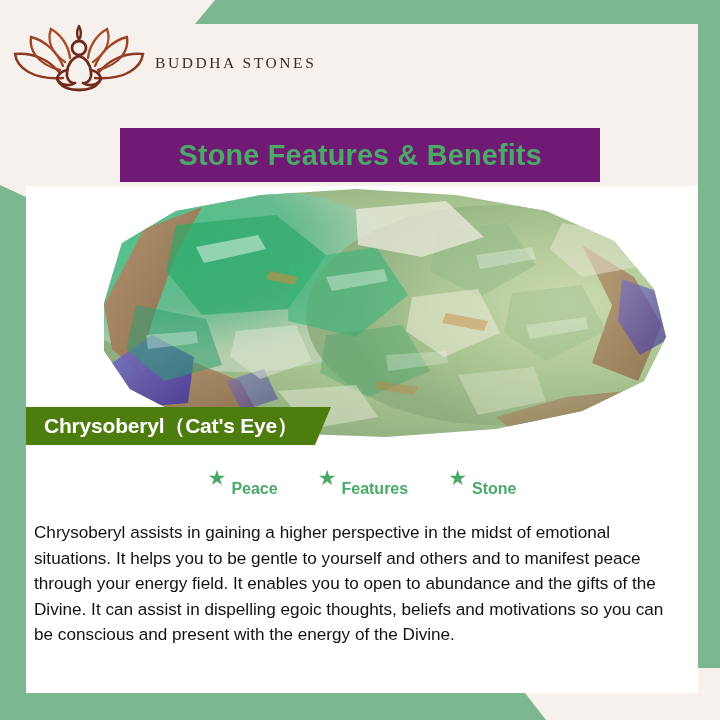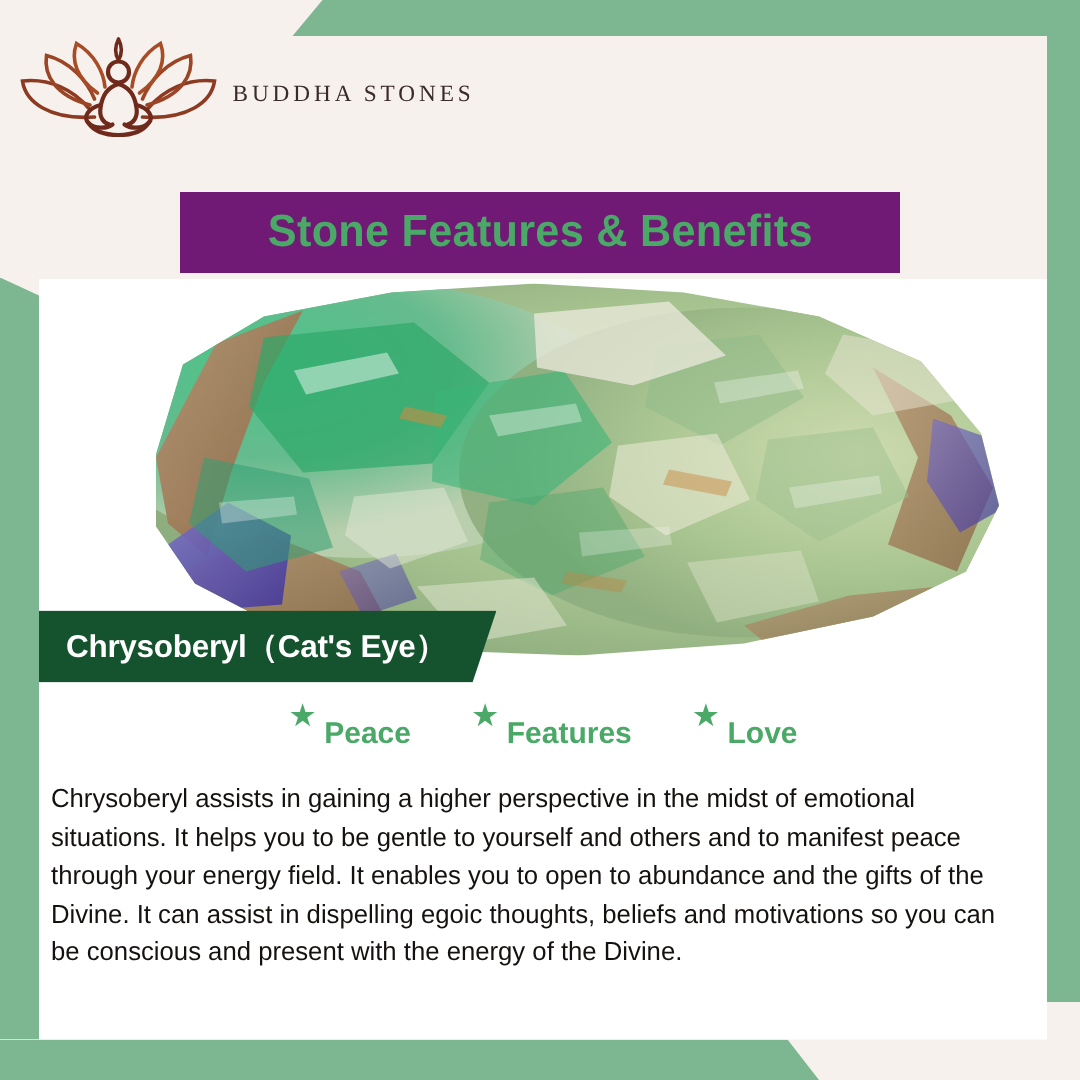--- a/index.html
+++ b/index.html
@@ -75,42 +75,42 @@
 
   
   .photo{
     position:absolute;left:0;top:0;width:672px;height:258px;
     background:#ffffff;overflow:hidden;
   }
   .photo svg{display:block;width:672px;height:258px;}
 
   
   .name-banner{
-    position:absolute;left:0;top:222px;width:305px;height:48px;
-    background:#14532d;z-index:5;
+    position:absolute;left:0;top:222px;width:305px;height:38px;
+    background:#4d7c0f;z-index:5;
     -webkit-clip-path:polygon(0 0,100% 0,calc(100% - 16px) 100%,0 100%);
     clip-path:polygon(0 0,100% 0,calc(100% - 16px) 100%,0 100%);
     display:flex;align-items:center;
   }
   .name-text{
     color:#ffffff;font-weight:700;font-size:21px;
     font-family:"Liberation Sans",sans-serif;
     padding-left:18px;white-space:nowrap;letter-spacing:-.2px;
   }
 
   
   .benefits{
     position:absolute;left:0;top:272px;width:672px;height:40px;
     display:flex;align-items:center;justify-content:center;gap:40px;
   }
   .benefit{display:flex;align-items:center;gap:5px;}
   .benefit .star{color:#4ba968;font-size:21px;line-height:1;}
   .benefit .blabel{
     font-family:"Liberation Sans Narrow","Liberation Sans",sans-serif;
-    font-weight:700;font-size:20px;color:#4ba968;white-space:nowrap;margin-top:24px;
+    font-weight:700;font-size:16px;color:#4ba968;white-space:nowrap;margin-top:24px;
   }
 
   
   .desc{
     position:absolute;left:8px;top:318px;width:656px;
     font-family:"Liberation Sans Narrow","Liberation Sans",sans-serif;
     font-size:17.4px;line-height:25.5px;color:#15110f;
     text-align:left;
     transform:scaleX(.985);transform-origin:left top;
   }
@@ -203,21 +203,21 @@
       <div class="benefit">
         <span class="star">★</span>
         <span class="blabel">Peace</span>
       </div>
       <div class="benefit">
         <span class="star">★</span>
         <span class="blabel">Features</span>
       </div>
       <div class="benefit">
         <span class="star">★</span>
-        <span class="blabel">Love</span>
+        <span class="blabel">Stone</span>
       </div>
     </div>
 
     <p class="desc">Chrysoberyl assists in gaining a higher perspective in the midst of emotional situations. It helps you to be gentle to yourself and others and to manifest peace through your energy field. It enables you to open to abundance and the gifts of the Divine. It can assist in dispelling egoic thoughts, beliefs and motivations so you can be conscious and present with the energy of the Divine.</p>
   </div>
 
   <div class="header">
     <div class="logo-wrap">
       <svg class="logo-mark" viewBox="0 0 152 72">
         <g fill="none" stroke="#7b2f1d" stroke-width="2.4" stroke-linecap="round">

